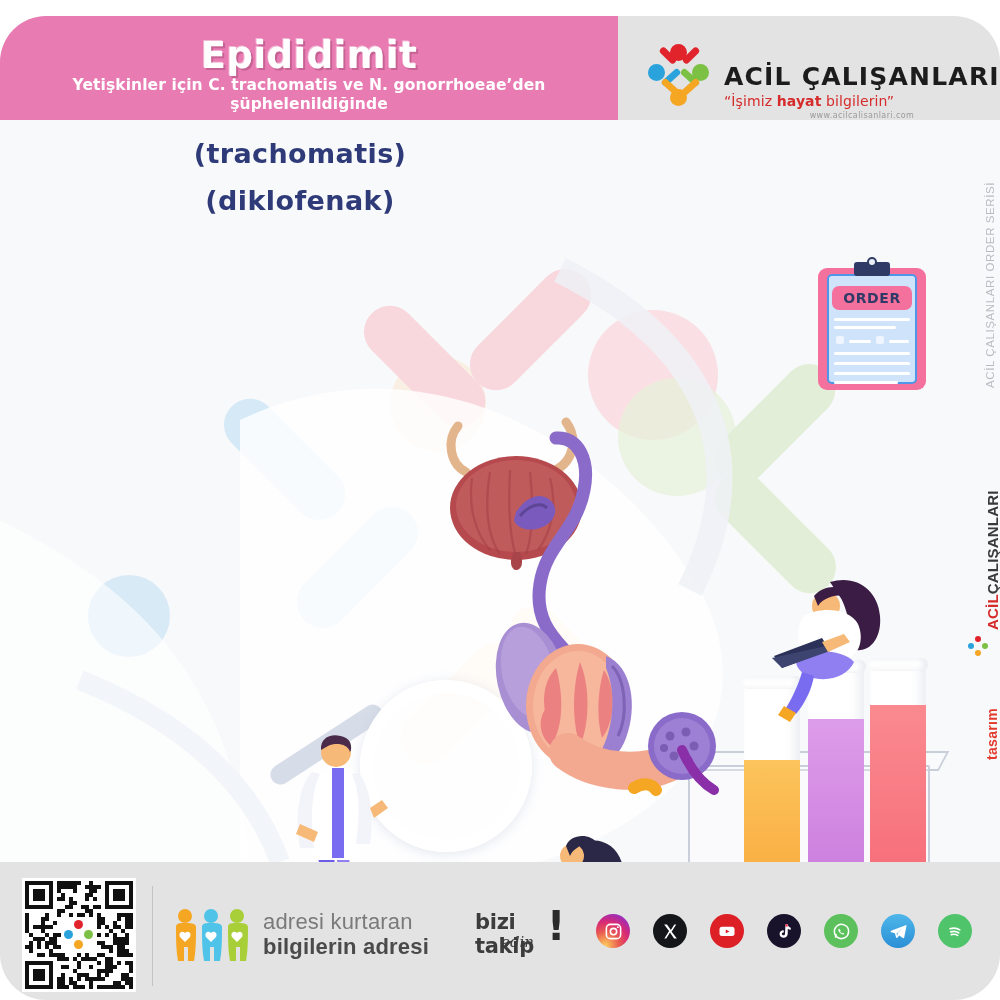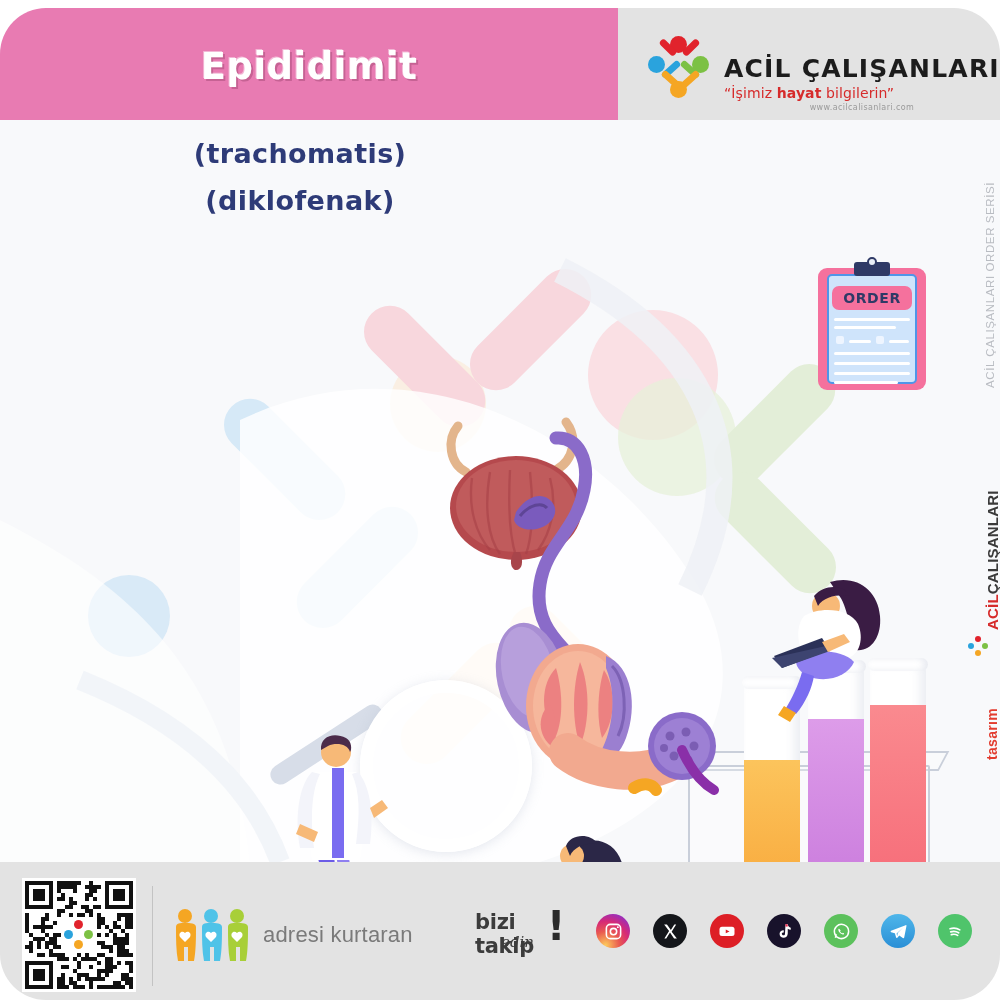--- a/index.html
+++ b/index.html
@@ -1,20 +1,20 @@
 <!DOCTYPE html>
 <html><head>
 <meta charset="utf-8">
 <style>
   html,body{margin:0;padding:0;background:#ffffff;}
   body{width:1000px;height:1000px;overflow:hidden;font-family:"Liberation Sans",sans-serif;}
   .card{position:relative;width:1000px;height:1000px;background:#ffffff;overflow:hidden;}
 
   
-  .header{position:absolute;left:0;top:8px;width:903px;height:120px;}
+  .header{position:absolute;left:0;top:16px;width:903px;height:120px;}
   .hdr-left{position:absolute;left:0;top:0;width:618px;height:118px;background:#e87bb2;
             border-top-left-radius:46px;display:flex;flex-direction:column;align-items:center;justify-content:center;}
   .hdr-title{font-family:"DejaVu Sans",sans-serif;font-weight:bold;font-size:37px;color:#ffffff;
              letter-spacing:.5px;line-height:1;margin:0 0 2px 0;
              text-shadow:2px 2px 0 rgba(120,40,80,.30), -1px -1px 0 rgba(255,255,255,.45);}
   .hdr-sub{font-family:"DejaVu Sans",sans-serif;font-weight:bold;font-size:15.5px;color:#ffffff;
            line-height:1.18;text-align:center;padding:0 8px;letter-spacing:.1px;}
   .hdr-right{position:absolute;left:618px;top:0;width:382px;height:118px;background:#e3e3e3;
              border-top-right-radius:46px;}
   .brand{position:absolute;left:30px;top:16px;display:flex;align-items:center;gap:12px;}
@@ -108,20 +108,21 @@
 </style>
 </head>
 <body>
 
 <div class="card">
 
   <div class="header">
 
     <div class="hdr-left">
       <div class="hdr-title">Epididimit</div>
+      <div class="hdr-sub">Yetişkinler için C. trachomatis ve N. gonorrhoeae’den şüphelenildiğinde</div>
     </div>
 
     <div class="hdr-right">
       <div class="brand">
         <div class="brandmark">
           <span class="bm-dot" style="left:22px;top:0;width:17px;height:17px;background:#e1232c;"></span>
           <span class="bm-dot" style="left:0;top:20px;width:17px;height:17px;background:#2aa3dd;"></span>
           <span class="bm-dot" style="left:44px;top:20px;width:17px;height:17px;background:#7cc144;"></span>
           <span class="bm-dot" style="left:22px;top:45px;width:17px;height:17px;background:#f5a623;"></span>
           <span class="bm-dot" style="left:10px;top:8px;width:20px;height:7px;border-radius:4px;background:#e1232c;transform:rotate(45deg);"></span>
@@ -677,20 +678,21 @@
           </g>
           <g fill="#ffffff">
             <path d="M13,26 C10,23 6,26 8,30 L13,35 L18,30 C20,26 16,23 13,26Z"></path>
             <path d="M39,26 C36,23 32,26 34,30 L39,35 L44,30 C46,26 42,23 39,26Z"></path>
             <path d="M65,26 C62,23 58,26 60,30 L65,35 L70,30 C72,26 68,23 65,26Z"></path>
           </g>
         </svg>
       </div>
       <div class="hk-txt">
         <span class="hk-1">adresi kurtaran</span>
+        <span class="hk-2">bilgilerin adresi</span>
       </div>
     </div>
 
     <div class="follow">
       <div class="follow-txt">
         <span class="ft-1">bizi takip</span>
         <span class="ft-2">edin</span>
         <span class="ft-bang">!</span>
       </div>
 

